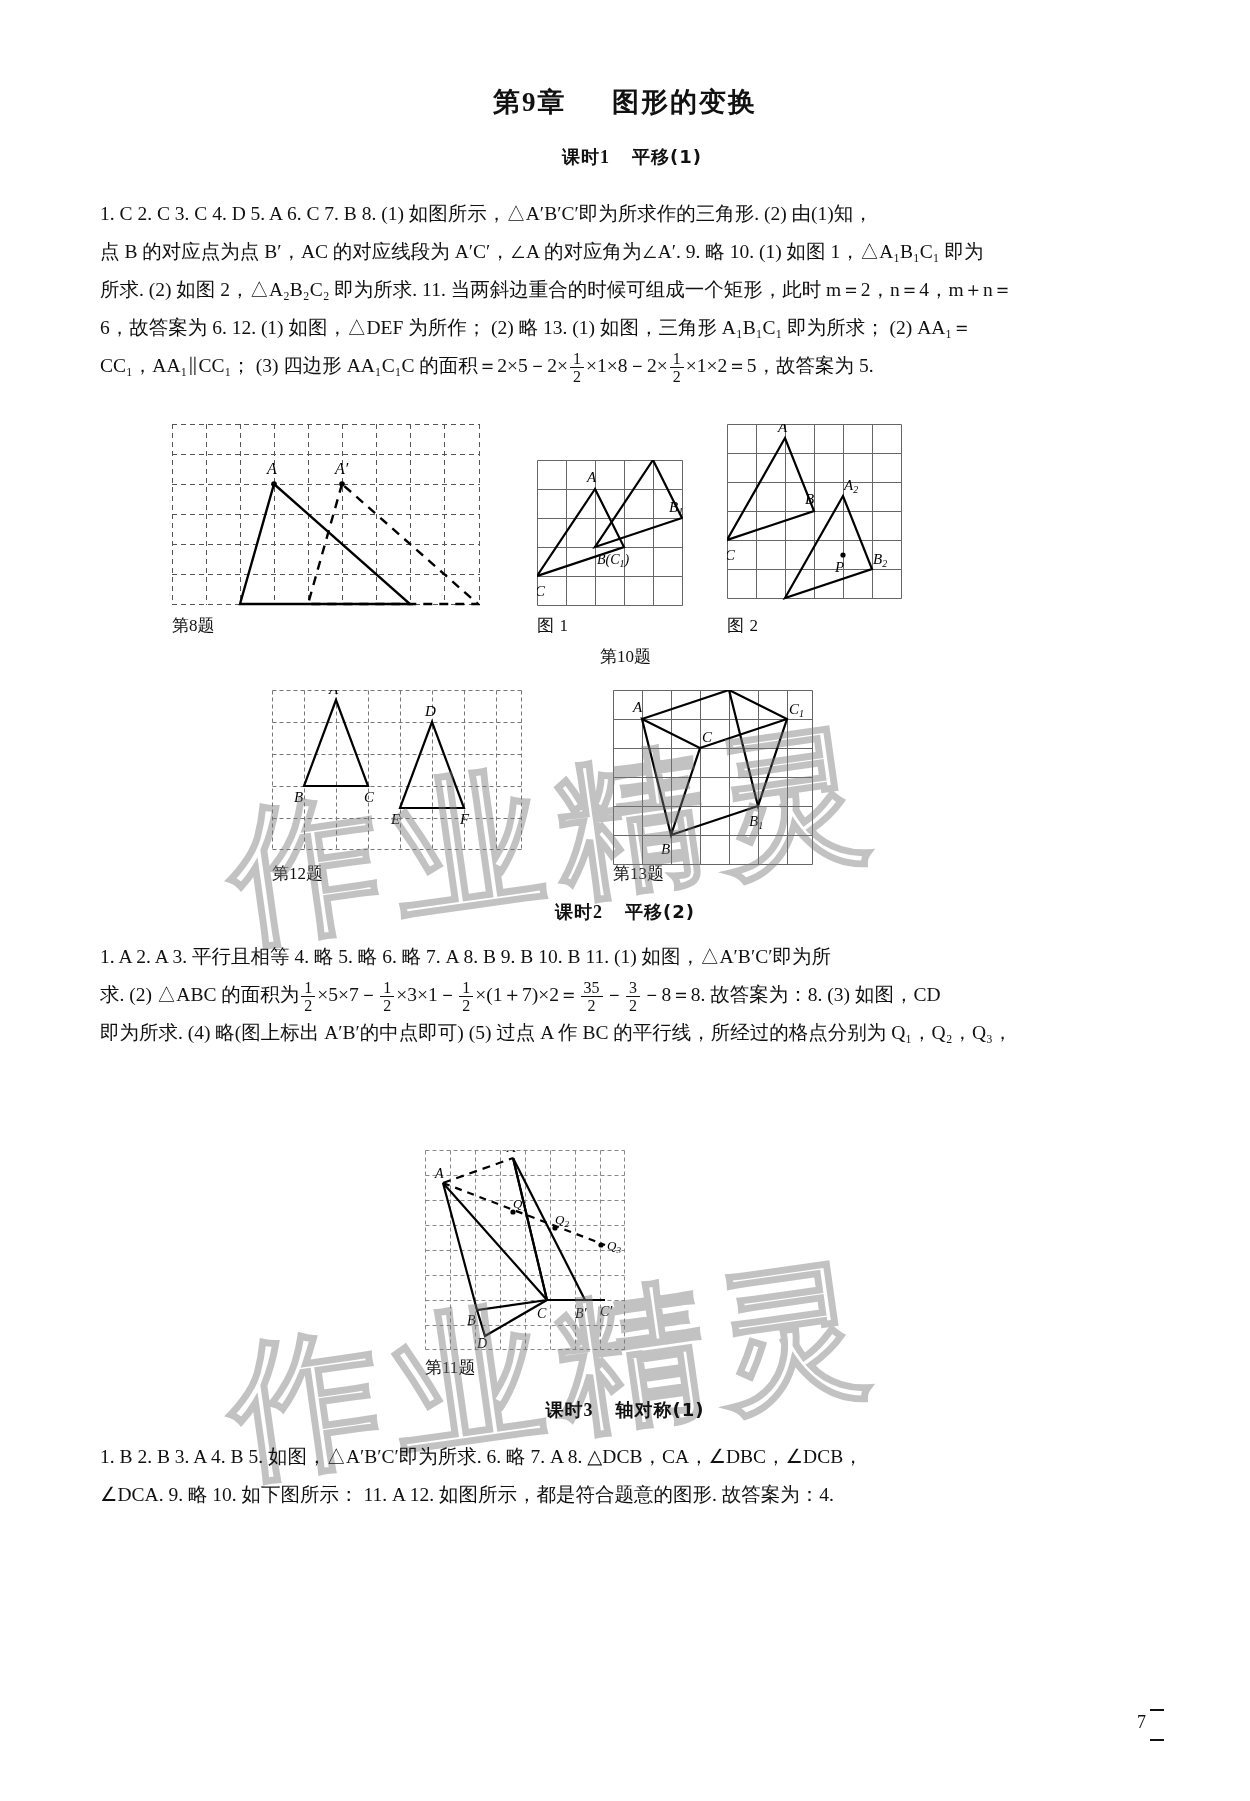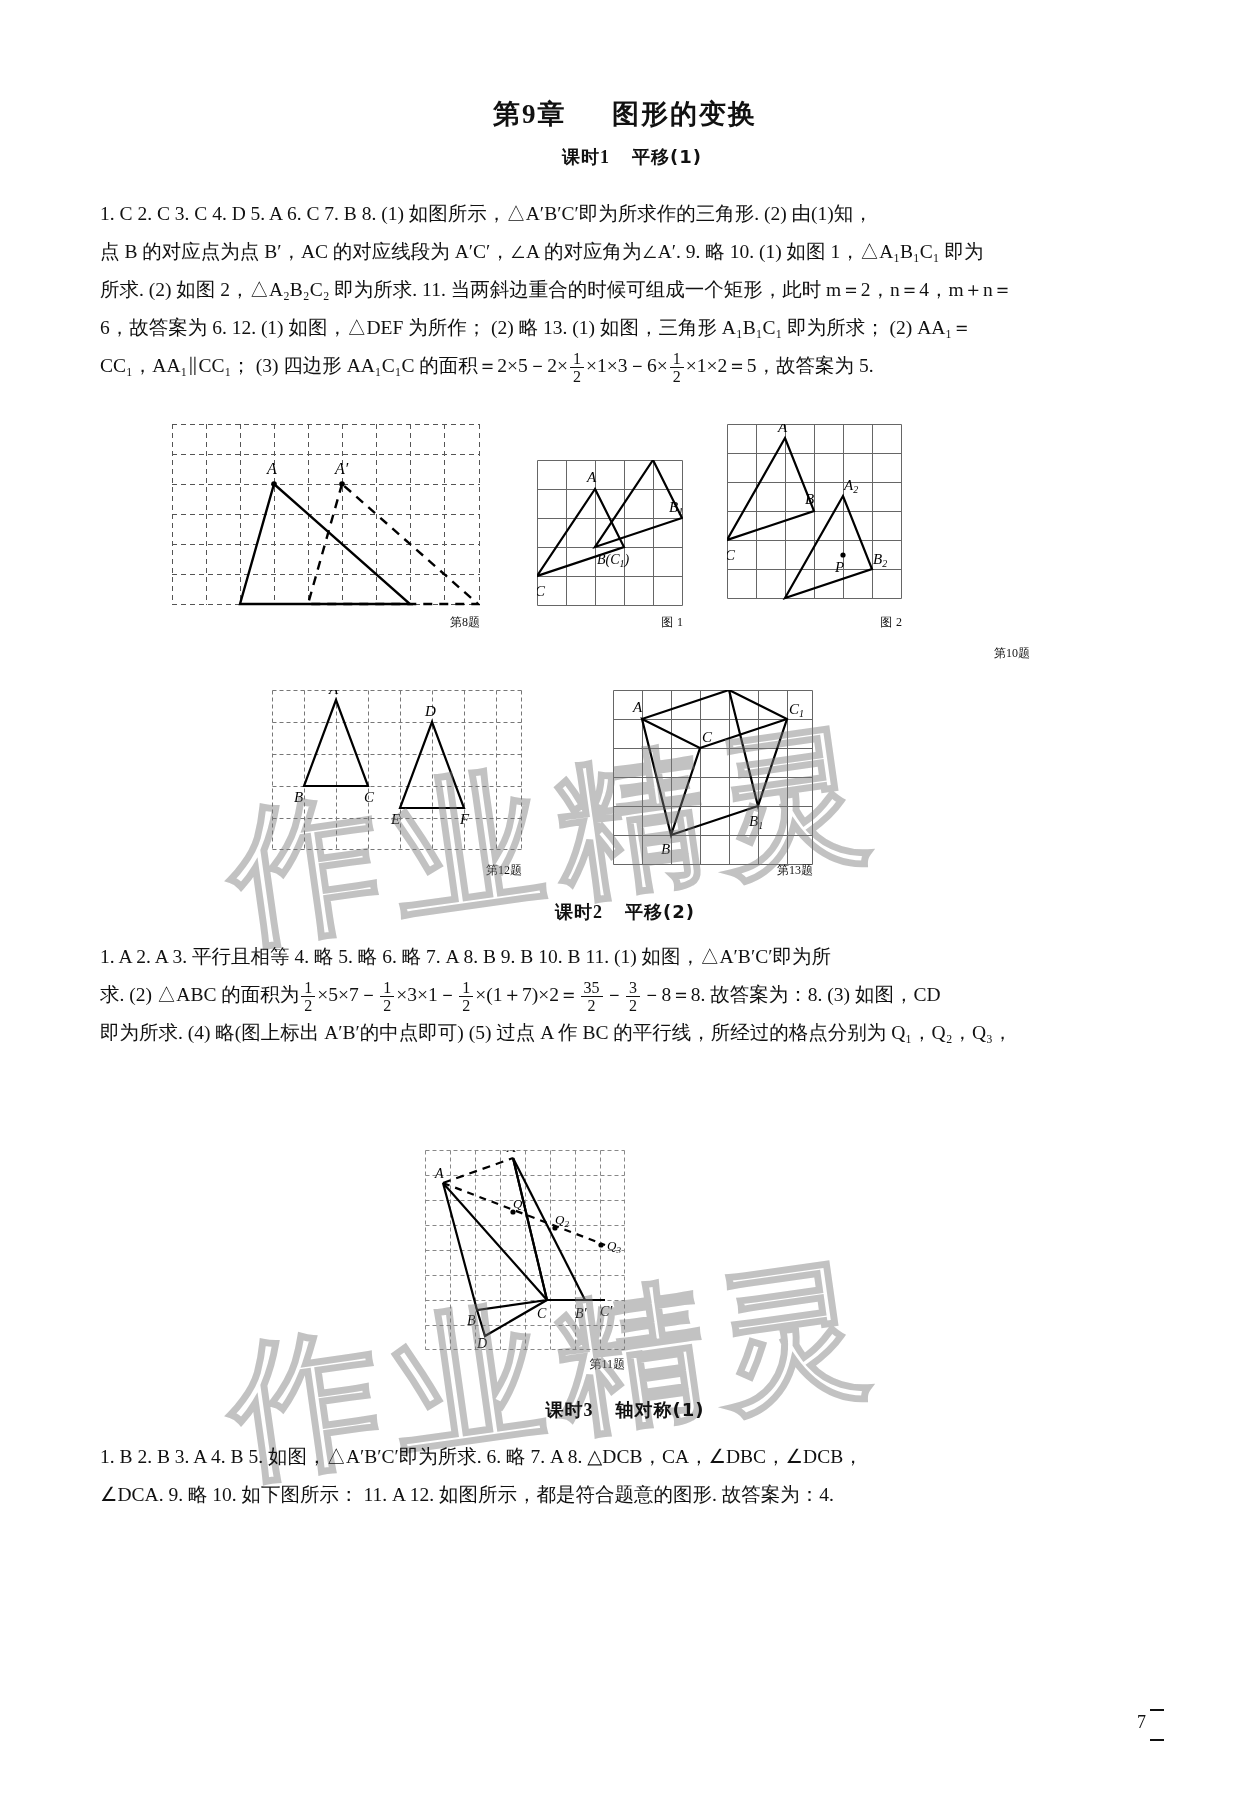--- a/index.html
+++ b/index.html
@@ -1,37 +1,37 @@
 <!DOCTYPE html>
 <html><head>
 <meta charset="utf-8">
 <style>
   html,body{margin:0;padding:0;background:#fff;}
   body{width:1250px;height:1801px;position:relative;font-family:"Liberation Serif",serif;color:#111;}
   .page{position:absolute;inset:0;overflow:hidden;}
 
   
-  .chap-title{position:absolute;left:0;right:0;top:96px;text-align:center;
+  .chap-title{position:absolute;left:0;right:0;top:84px;text-align:center;
     font-family:"DejaVu Sans",sans-serif;font-weight:700;font-size:27px;letter-spacing:2px;}
   .chap-title .num{font-family:"Liberation Serif",serif;font-weight:700;}
   .sec-head{position:absolute;left:0;right:0;text-align:center;
     font-family:"DejaVu Sans",sans-serif;font-weight:700;font-size:18px;letter-spacing:1px;}
   .sec-head .lt{font-family:"Liberation Serif",serif;font-weight:700;}
 
   
   .txt{position:absolute;font-size:19.5px;line-height:38px;color:#111;
        font-family:"Liberation Serif",serif;text-align:justify;margin-left:28px;}
   .frac{display:inline-block;vertical-align:-10px;text-align:center;font-size:16px;line-height:1.08;
         margin:0 2px;}
   .frac .n{display:block;border-bottom:1.3px solid #111;padding:0 3px;}
   .frac .d{display:block;padding:0 3px;}
 
   
   .fig{position:absolute;}
-  .cap{position:absolute;text-align:right;font-size:12px;font-family:"DejaVu Sans",sans-serif;}
+  .cap{position:absolute;text-align:left;font-size:17px;font-family:"DejaVu Sans",sans-serif;}
   .cap .lt{font-family:"Liberation Serif",serif;}
 
   
   .wm{position:absolute;font-family:"DejaVu Sans",sans-serif;font-weight:700;
       color:transparent;-webkit-text-stroke:2.2px rgba(120,120,120,.45);
       font-size:150px;letter-spacing:14px;white-space:nowrap;pointer-events:none;}
   .wm1{left:228px;top:735px;transform:rotate(-8deg);}
   .wm2{left:228px;top:1270px;transform:rotate(-8deg);}
 
   .pagenum{position:absolute;right:104px;bottom:68px;font-size:18px;font-family:"Liberation Serif",serif;}
@@ -52,21 +52,21 @@
   <div class="sec-head" style="top:145px;margin-left:14px;">
     <span>课时</span><span class="lt">1</span>&nbsp;&nbsp;&nbsp;<span>平移(1)</span>
   </div>
 
   <div class="txt" style="left:72px;top:195px;width:1108px;">
     <div>1. C  2. C  3. C  4. D  5. A  6. C  7. B  8. (1) 如图所示，△A′B′C′即为所求作的三角形.  (2) 由(1)知，</div>
     <div>点 B 的对应点为点 B′，AC 的对应线段为 A′C′，∠A 的对应角为∠A′.  9. 略  10. (1) 如图 1，△A₁B₁C₁ 即为</div>
     <div>所求.  (2) 如图 2，△A₂B₂C₂ 即为所求.  11. 当两斜边重合的时候可组成一个矩形，此时 m＝2，n＝4，m＋n＝</div>
     <div>6，故答案为 6.  12. (1) 如图，△DEF 为所作；  (2) 略  13. (1) 如图，三角形 A₁B₁C₁ 即为所求；  (2) AA₁＝</div>
     <div>
-      <span>CC₁，AA₁∥CC₁；  (3) 四边形 AA₁C₁C 的面积＝2×5－2×</span><span class="frac"><span class="n">1</span><span class="d">2</span></span><span>×1×3－6×</span><span class="frac"><span class="n">1</span><span class="d">2</span></span><span>×1×2＝5，故答案为 5.</span>
+      <span>CC₁，AA₁∥CC₁；  (3) 四边形 AA₁C₁C 的面积＝2×5－2×</span><span class="frac"><span class="n">1</span><span class="d">2</span></span><span>×1×8－2×</span><span class="frac"><span class="n">1</span><span class="d">2</span></span><span>×1×2＝5，故答案为 5.</span>
     </div>
   </div>
 
   <div class="fig" style="left:172px;top:424px;">
     <svg width="308" height="184" viewBox="0 0 308 184">
       <g stroke="#555" stroke-width="1" stroke-dasharray="5,4" fill="none">
         <path d="M0 0.5H308M0 30.5H308M0 60.5H308M0 90.5H308M0 120.5H308M0 150.5H308M0 180.5H308"></path>
         <path d="M0.5 0V181M34.5 0V181M68.5 0V181M102.5 0V181M136.5 0V181M170.5 0V181M204.5 0V181M238.5 0V181M272.5 0V181M307.5 0V181"></path>
       </g>
       <g stroke="#000" fill="none">

